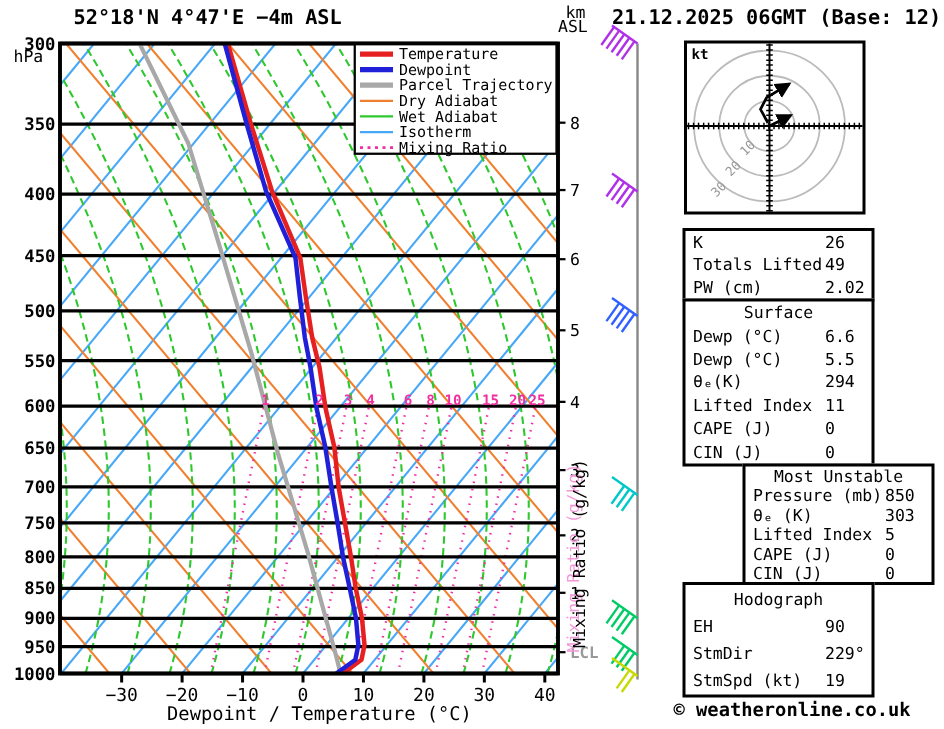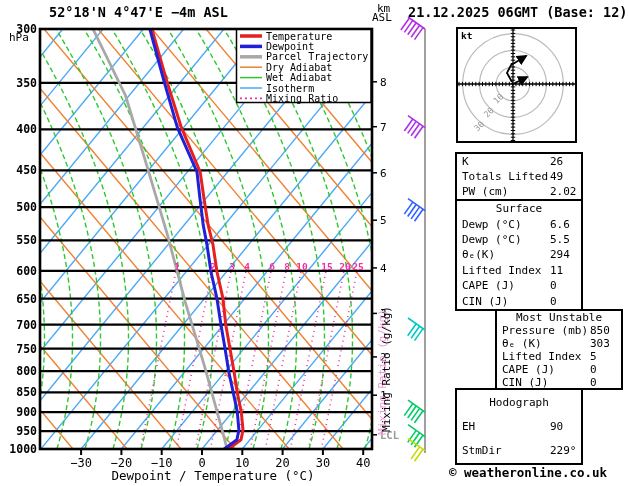--- a/index.html
+++ b/index.html
@@ -424,15 +424,19 @@
       <div class="tbox" style="top: 388px; height: 73px;">
         <div class="thead">Hodograph</div>
         <div class="trow">
           <span class="k">EH</span>
           <span class="v">90</span>
         </div>
         <div class="trow">
           <span class="k">StmDir</span>
           <span class="v">229°</span>
         </div>
+        <div class="trow">
+          <span class="k">StmSpd (kt)</span>
+          <span class="v">19</span>
+        </div>
       </div>
     </div>
 </div>
 
 </body></html>

